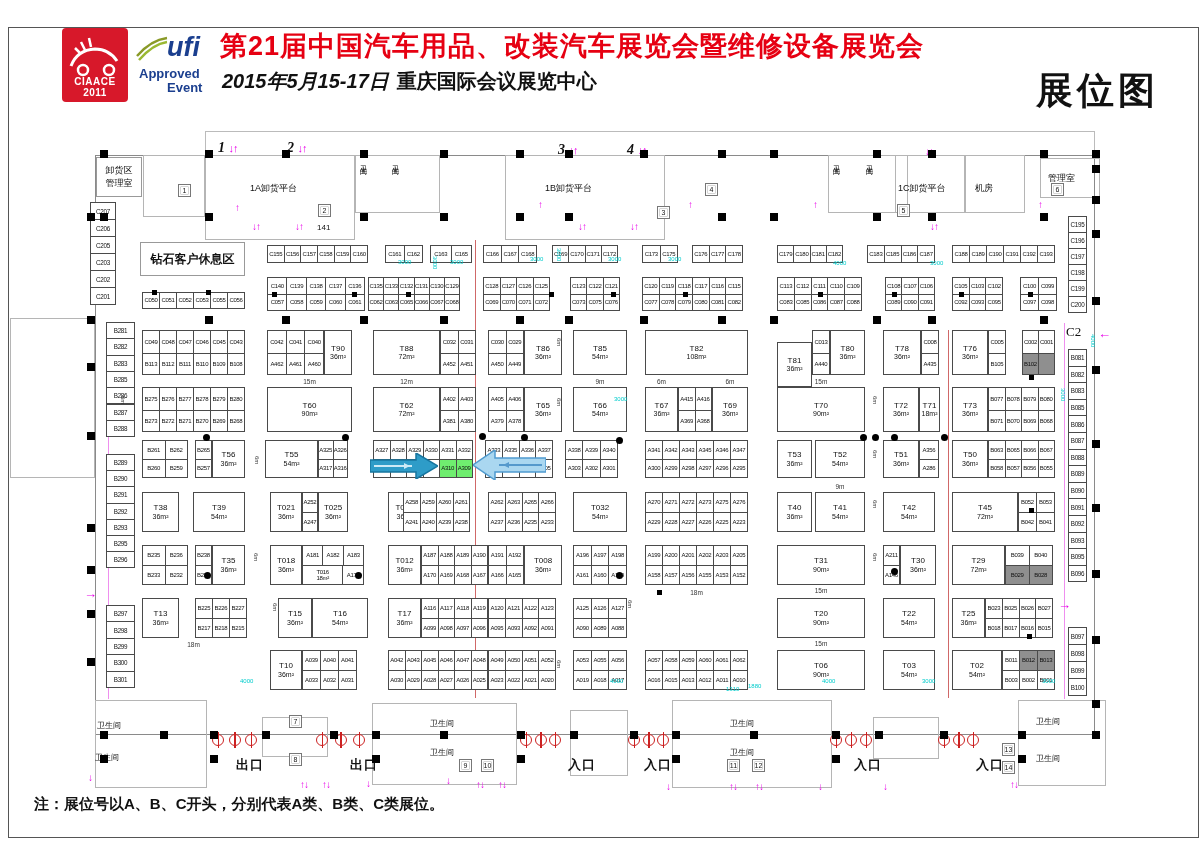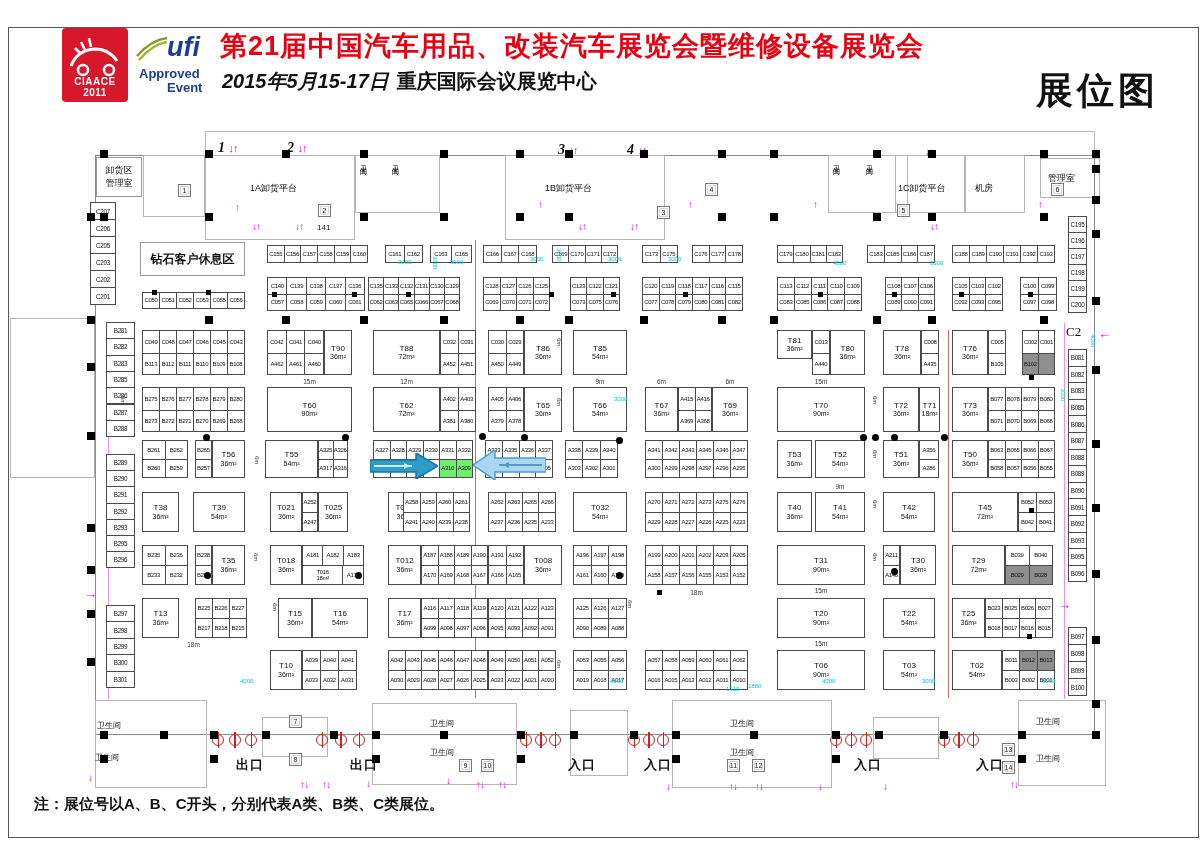--- a/index.html
+++ b/index.html
@@ -418,21 +418,25 @@
       <div class="cell" style="flex: 1 1 0%;">A449</div>
     </div>
     <div class="hall" style="left: 524px; top: 330px; width: 38px; height: 45px;">
       <div class="hn">T86</div>
       <div class="ha">36m²</div>
     </div>
     <div class="hall" style="left: 573px; top: 330px; width: 54px; height: 45px;">
       <div class="hn">T85</div>
       <div class="ha">54m²</div>
     </div>
-    <div class="hall" style="left: 777px; top: 330px; width: 35px; height: 29px;">
+    <div class="hall" style="left: 645px; top: 330px; width: 103px; height: 45px;">
+      <div class="hn">T82</div>
+      <div class="ha">108m²</div>
+    </div>
+    <div class="hall" style="left: 777px; top: 342px; width: 35px; height: 45px;">
       <div class="hn">T81</div>
       <div class="ha">36m²</div>
     </div>
     <div class="crow" style="left: 812px; top: 330px; width: 18px; height: 23.5px;">
       <div class="cell" style="flex: 1 1 0%;">C013</div>
     </div>
     <div class="crow" style="left: 812px; top: 352.5px; width: 18px; height: 22.5px;">
       <div class="cell" style="flex: 1 1 0%;">A440</div>
     </div>
     <div class="hall" style="left: 830px; top: 330px; width: 35px; height: 45px;">

